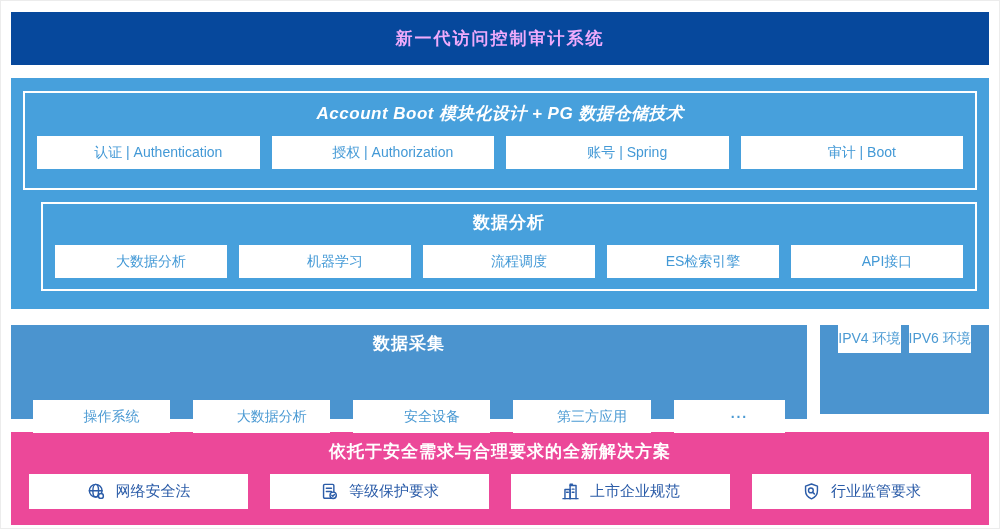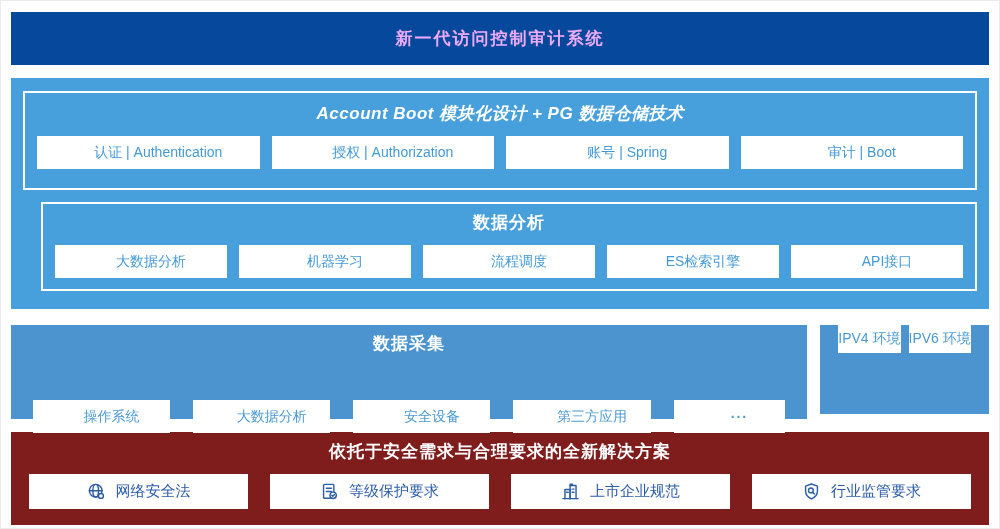--- a/index.html
+++ b/index.html
@@ -67,21 +67,21 @@
     gap: 8px; padding: 0 16px;
   }
   .env-box {
     background: #ffffff; height: 28px;
     display: flex; align-items: center; justify-content: center;
     color: #4b9ad3; font-size: 14px;
   }
 
   
   .solution {
-    background: #7f1d1d; height: 93px;
+    background: #ec4899; height: 93px;
     padding: 8px 18px 0 18px;
   }
   .solution .panel-title { margin-bottom: 11px; }
   .solution .box-row { gap: 22px; }
   .solution-box {
     background: #ffffff; height: 35px; flex: 1;
     display: flex; align-items: center; justify-content: center;
     gap: 10px;
     color: #2b5ca8; font-size: 15px;
   }

